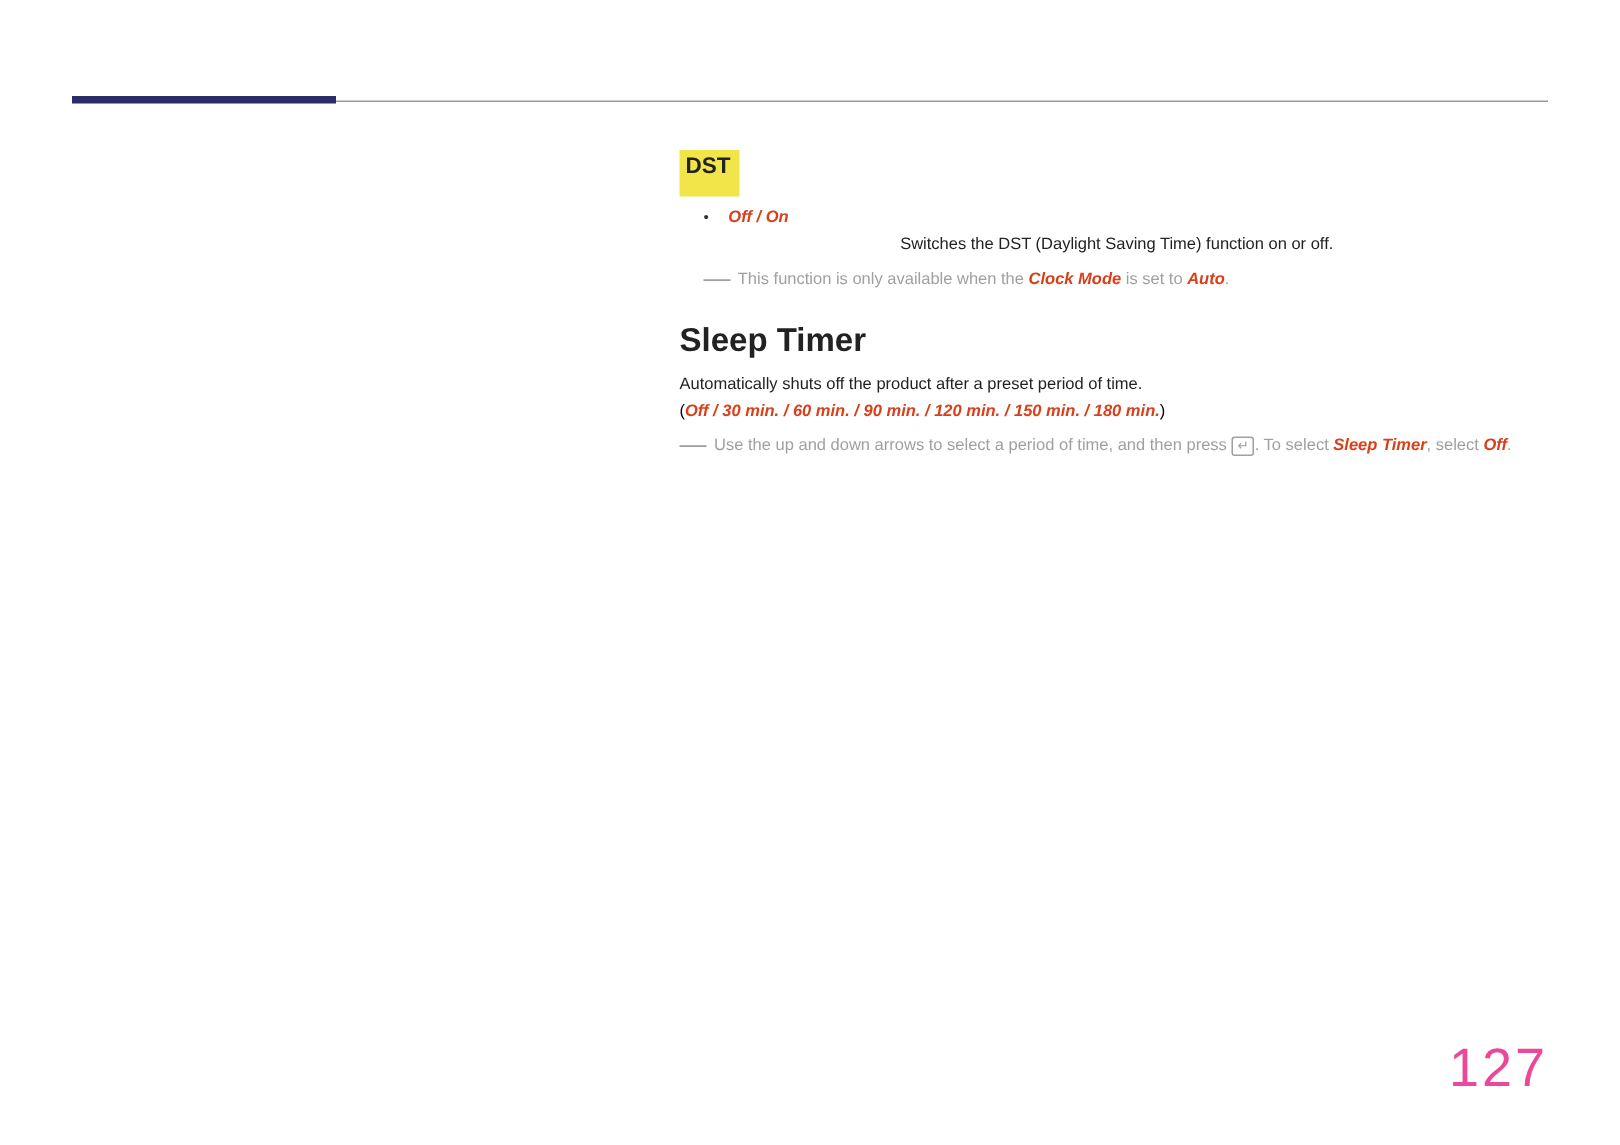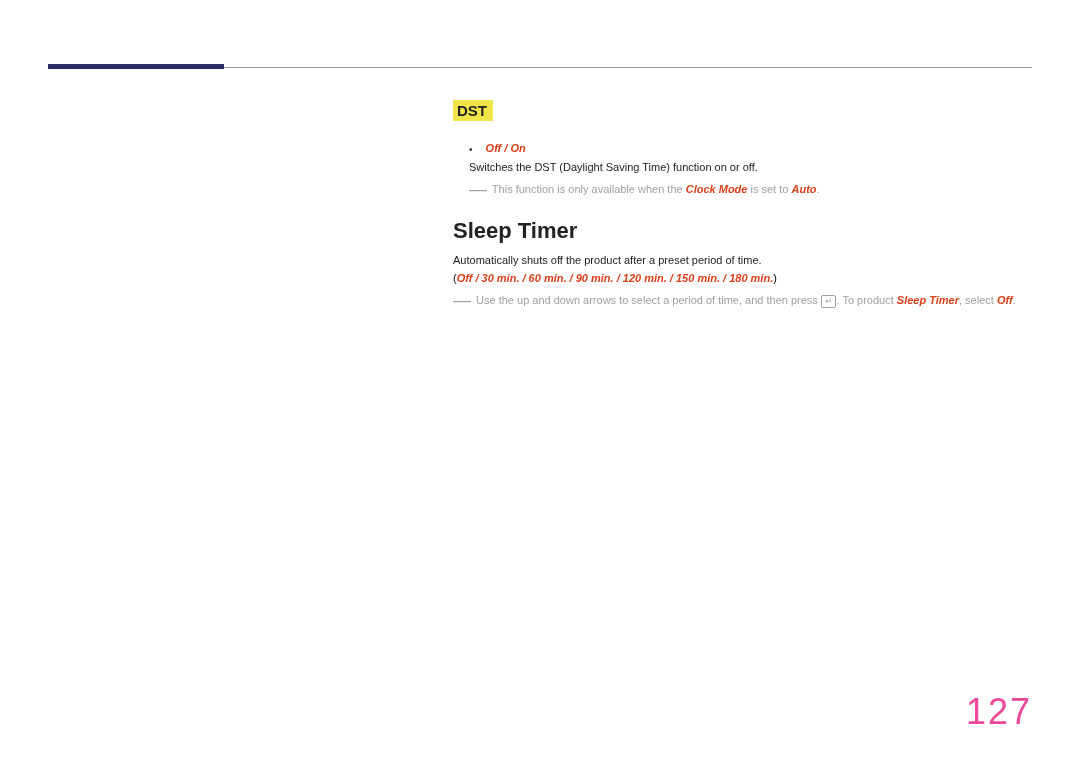--- a/index.html
+++ b/index.html
@@ -29,44 +29,45 @@
     }
     .content {
       position: absolute;
       top: 100px;
       left: 453px;
       right: 60px;
     }
     .dst-heading {
       background: #f2e54a;
       display: inline-block;
-      padding: 2px 6px 2px 4px;
+      padding: 2px 6px 12px 4px;
       font-weight: bold;
       font-size: 15px;
       color: #222;
-      margin-bottom: 21px;
+      margin-bottom: 8px;
     }
     .bullet-row {
       margin-left: 16px;
       margin-bottom: 6px;
       font-size: 11px;
     }
     .bullet-glyph {
       display: inline-block;
       margin-right: 10px;
       vertical-align: middle;
       font-size: 10px;
       color: #333;
     }
     .red { color: #d9401a; font-weight: bold; font-style: italic; }
     .desc {
       font-size: 11px;
       color: #222;
       margin-left: 16px;
       margin-bottom: 6px;
+      text-align: center;
     }
     .note-row {
       margin-left: 16px;
       font-size: 11px;
       color: #a0a0a0;
       margin-bottom: 14px;
     }
     .note-dash {
       font-size: 18px;
       vertical-align: -2px;
@@ -142,18 +143,18 @@
   <div class="sleep-heading">Sleep Timer</div>
 
   <div class="desc2">Automatically shuts off the product after a preset period of time.</div>
 
   <div class="options-row">
     <span>(</span><span class="red">Off</span><span class="red"> / </span><span class="red">30 min.</span><span class="red"> / </span><span class="red">60 min.</span><span class="red"> / </span><span class="red">90 min.</span><span class="red"> / </span><span class="red">120 min.</span><span class="red"> / </span><span class="red">150 min.</span><span class="red"> / </span><span class="red">180 min.</span><span>)</span>
   </div>
 
   <div class="note2">
     <span class="note-dash">―</span>
-    <span>Use the up and down arrows to select a period of time, and then press </span><span class="enter-icon">↵</span><span>. To product </span><span class="red">Sleep Timer</span><span>, select </span><span class="red">Off</span><span>.</span>
+    <span>Use the up and down arrows to select a period of time, and then press </span><span class="enter-icon">↵</span><span>. To select </span><span class="red">Sleep Timer</span><span>, select </span><span class="red">Off</span><span>.</span>
   </div>
 
 </div>
 
 <div class="page-number">127</div>
 
 </body></html>

